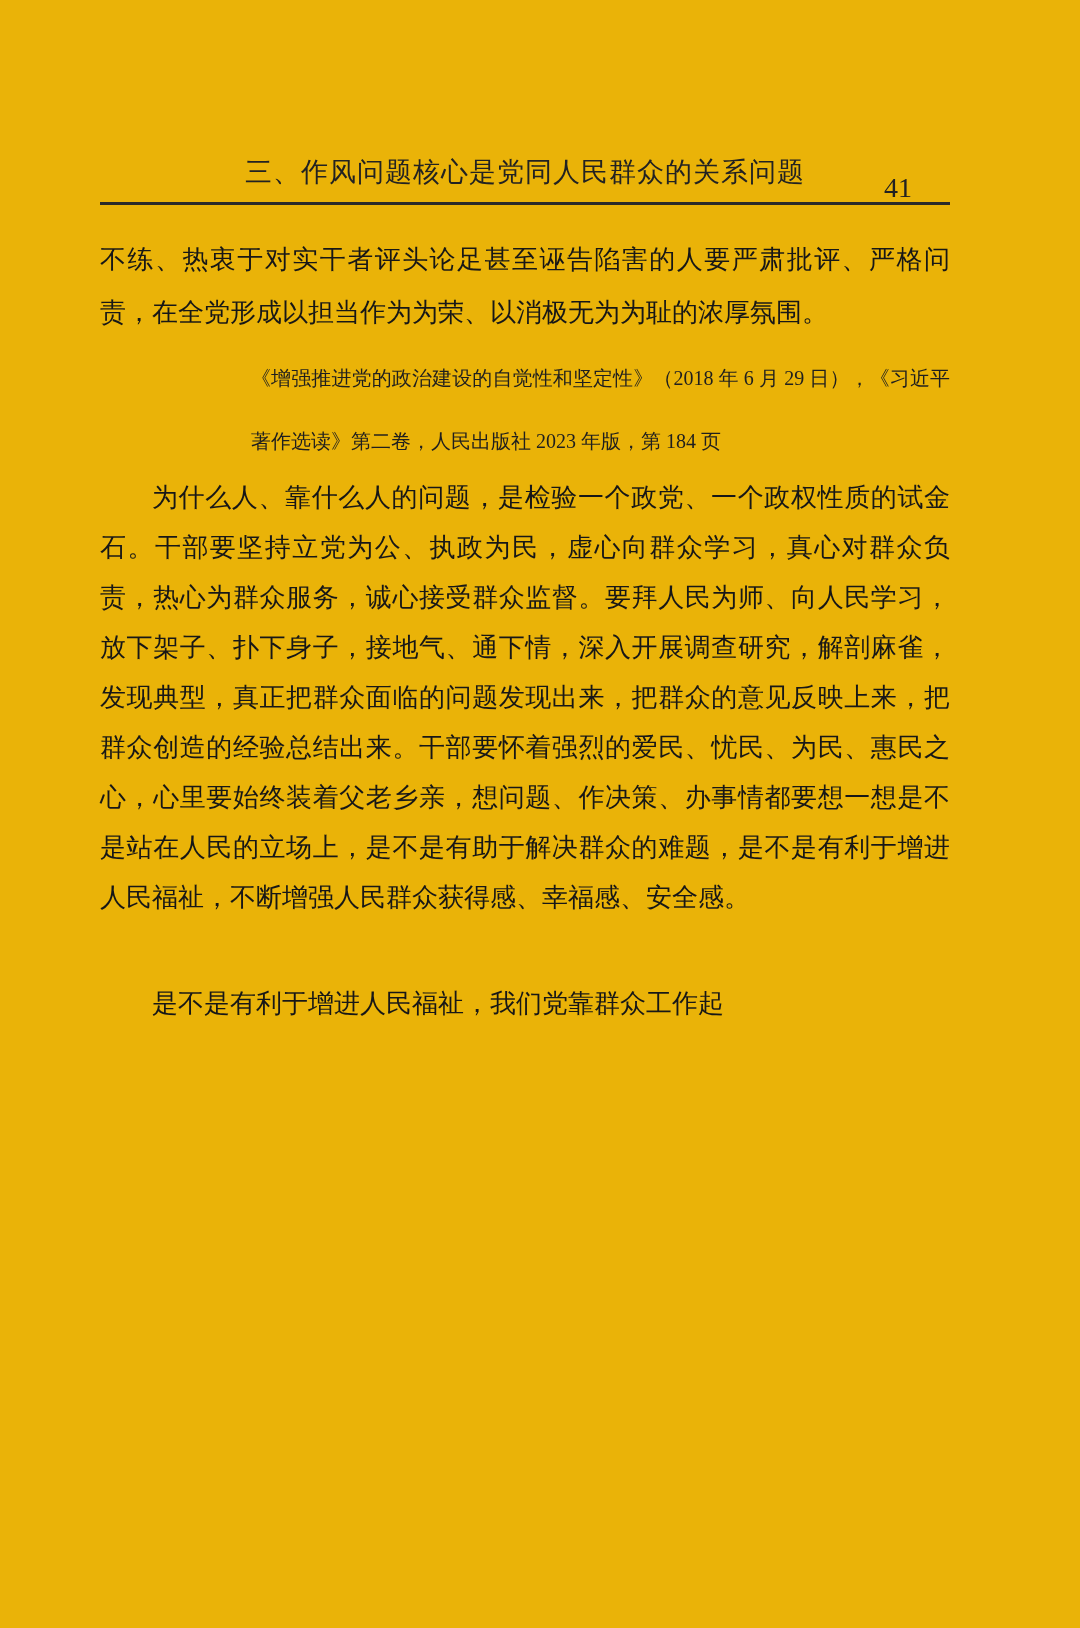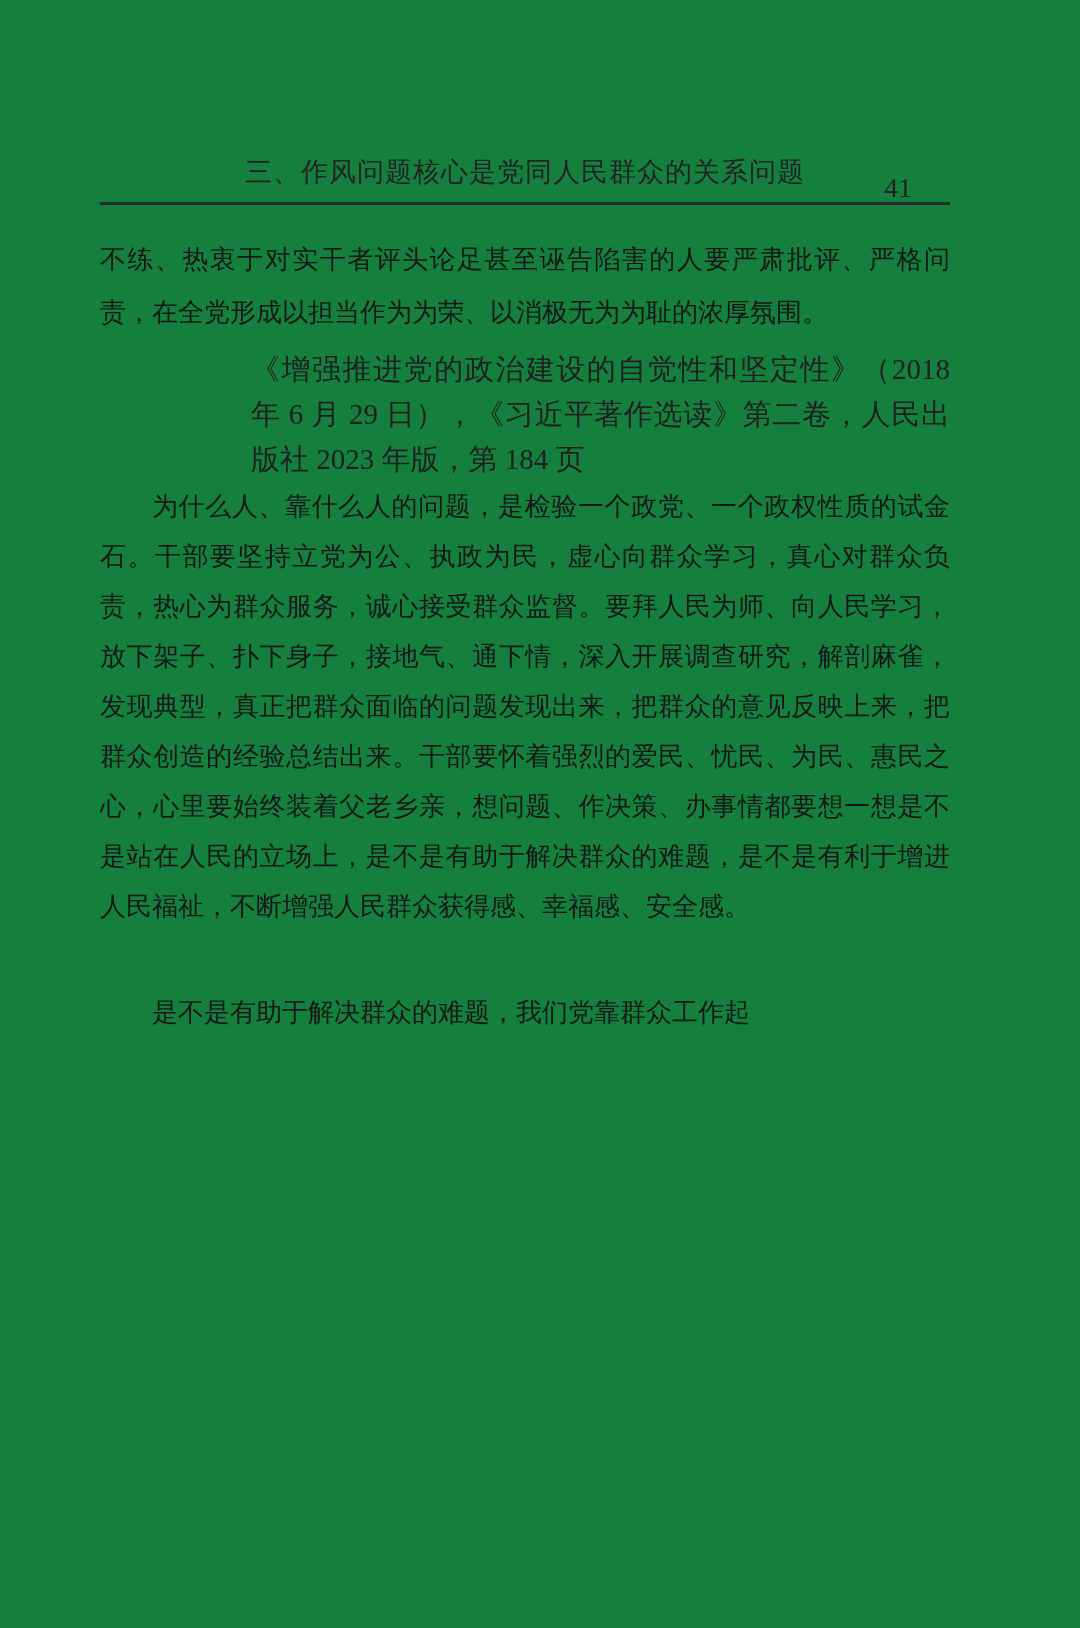--- a/index.html
+++ b/index.html
@@ -4,21 +4,21 @@
 <style>
   html, body {
     margin: 0;
     padding: 0;
     background: #ffffff;
   }
   .page {
     position: relative;
     width: 1080px;
     height: 1628px;
-    background: #15803d;
+    background: #eab308;
     overflow: hidden;
     font-family: "Liberation Serif", "DejaVu Serif", serif;
     color: #1c1c1c;
   }
   .content {
     position: relative;
     margin-left: 100px;
     width: 850px;
     padding-top: 152px;
   }
@@ -62,22 +62,22 @@
   .para-2 {
     line-height: 50px;
     text-indent: 2em;
   }
   .para-3 {
     margin-top: 56px;
     line-height: 50px;
     text-indent: 2em;
   }
   .citation {
-    font-size: 29px;
-    line-height: 45px;
+    font-size: 20px;
+    line-height: 63px;
     text-align: justify;
     text-justify: inter-character;
     margin: 0 0 0 151px;
     color: #1f1f1f;
   }
   .citation-1 { margin-top: 8px; }
   .citation-2 { margin-top: 32px; }
 </style>
 </head>
 <body>
@@ -92,16 +92,16 @@
 
     <hr class="header-rule">
 
     <p class="body-para para-1">不练、热衷于对实干者评头论足甚至诬告陷害的人要严肃批评、严格问责，在全党形成以担当作为为荣、以消极无为为耻的浓厚氛围。</p>
 
     <p class="citation citation-1">《增强推进党的政治建设的自觉性和坚定性》（2018 年 6 月 29 日），《习近平著作选读》第二卷，人民出版社 2023 年版，第 184 页</p>
 
     <p class="body-para para-2">为什么人、靠什么人的问题，是检验一个政党、一个政权性质的试金石。干部要坚持立党为公、执政为民，虚心向群众学习，真心对群众负责，热心为群众服务，诚心接受群众监督。要拜人民为师、向人民学习，放下架子、扑下身子，接地气、通下情，深入开展调查研究，解剖麻雀，发现典型，真正把群众面临的问题发现出来，把群众的意见反映上来，把群众创造的经验总结出来。干部要怀着强烈的爱民、忧民、为民、惠民之心，心里要始终装着父老乡亲，想问题、作决策、办事情都要想一想是不是站在人民的立场上，是不是有助于解决群众的难题，是不是有利于增进人民福祉，不断增强人民群众获得感、幸福感、安全感。</p>
 
 
-    <p class="body-para para-3">是不是有助于解决群众的难题，我们党靠群众工作起</p>
+    <p class="body-para para-3">是不是有利于增进人民福祉，我们党靠群众工作起</p>
 
   </div>
 </div>
 
 </body></html>

